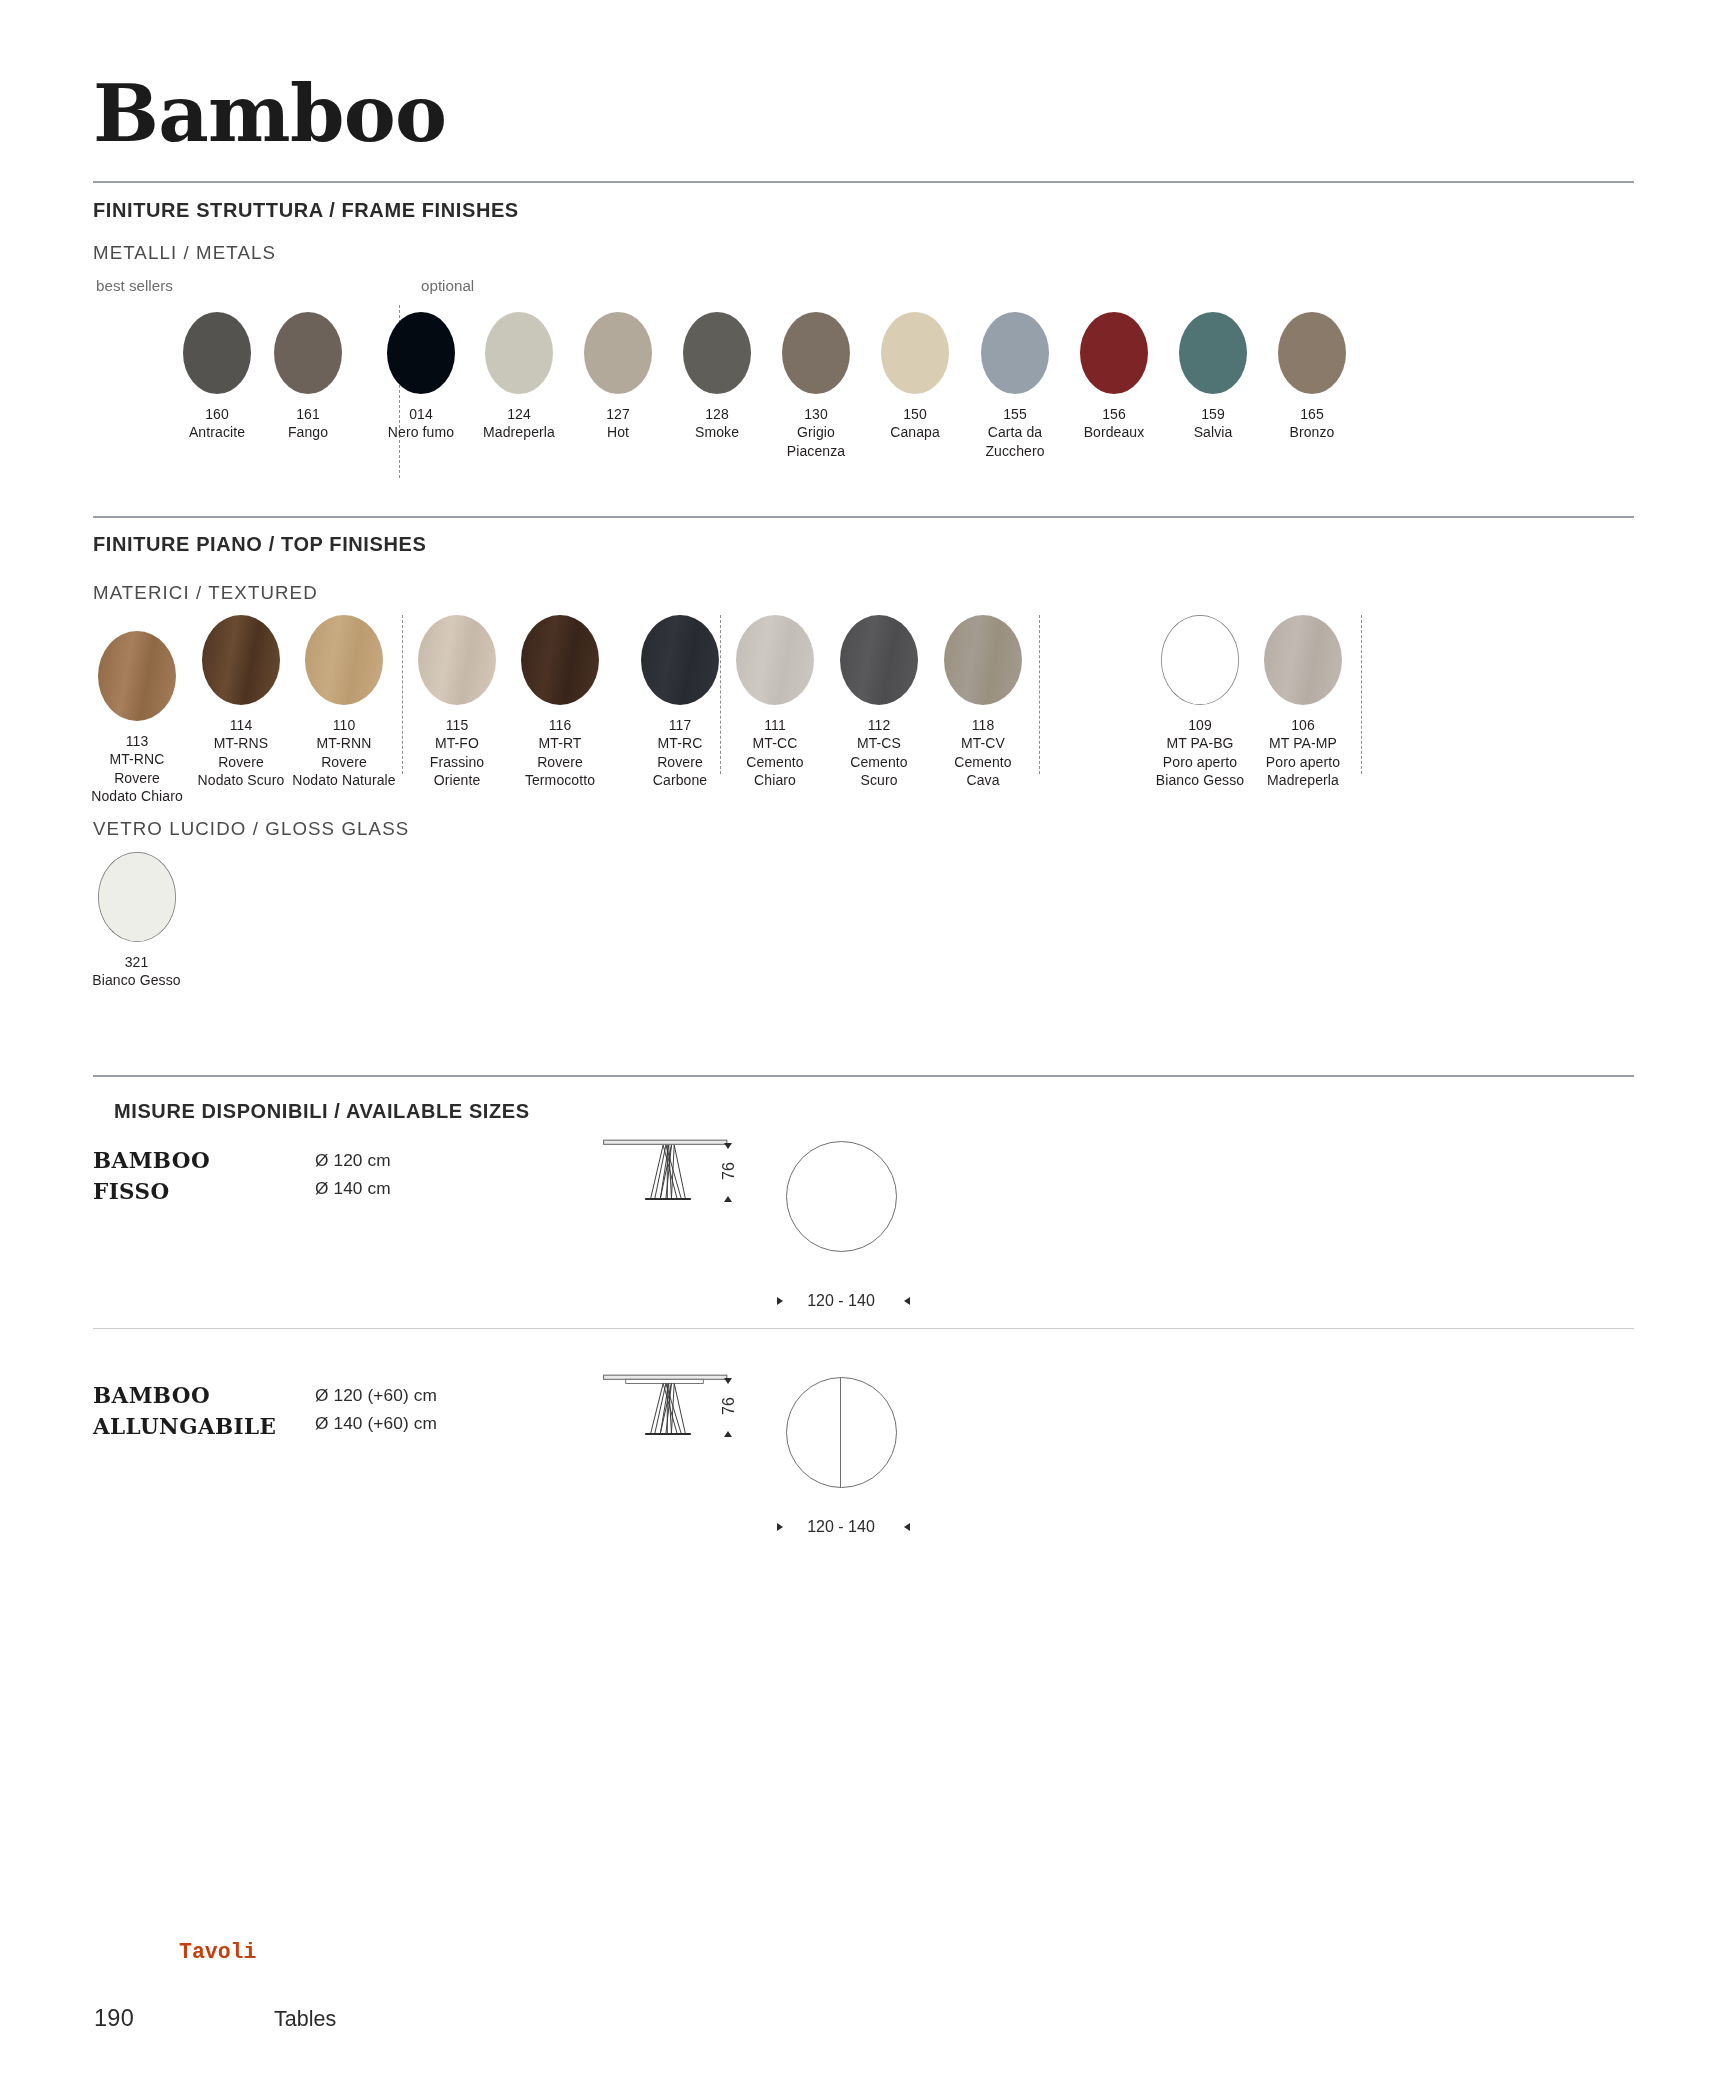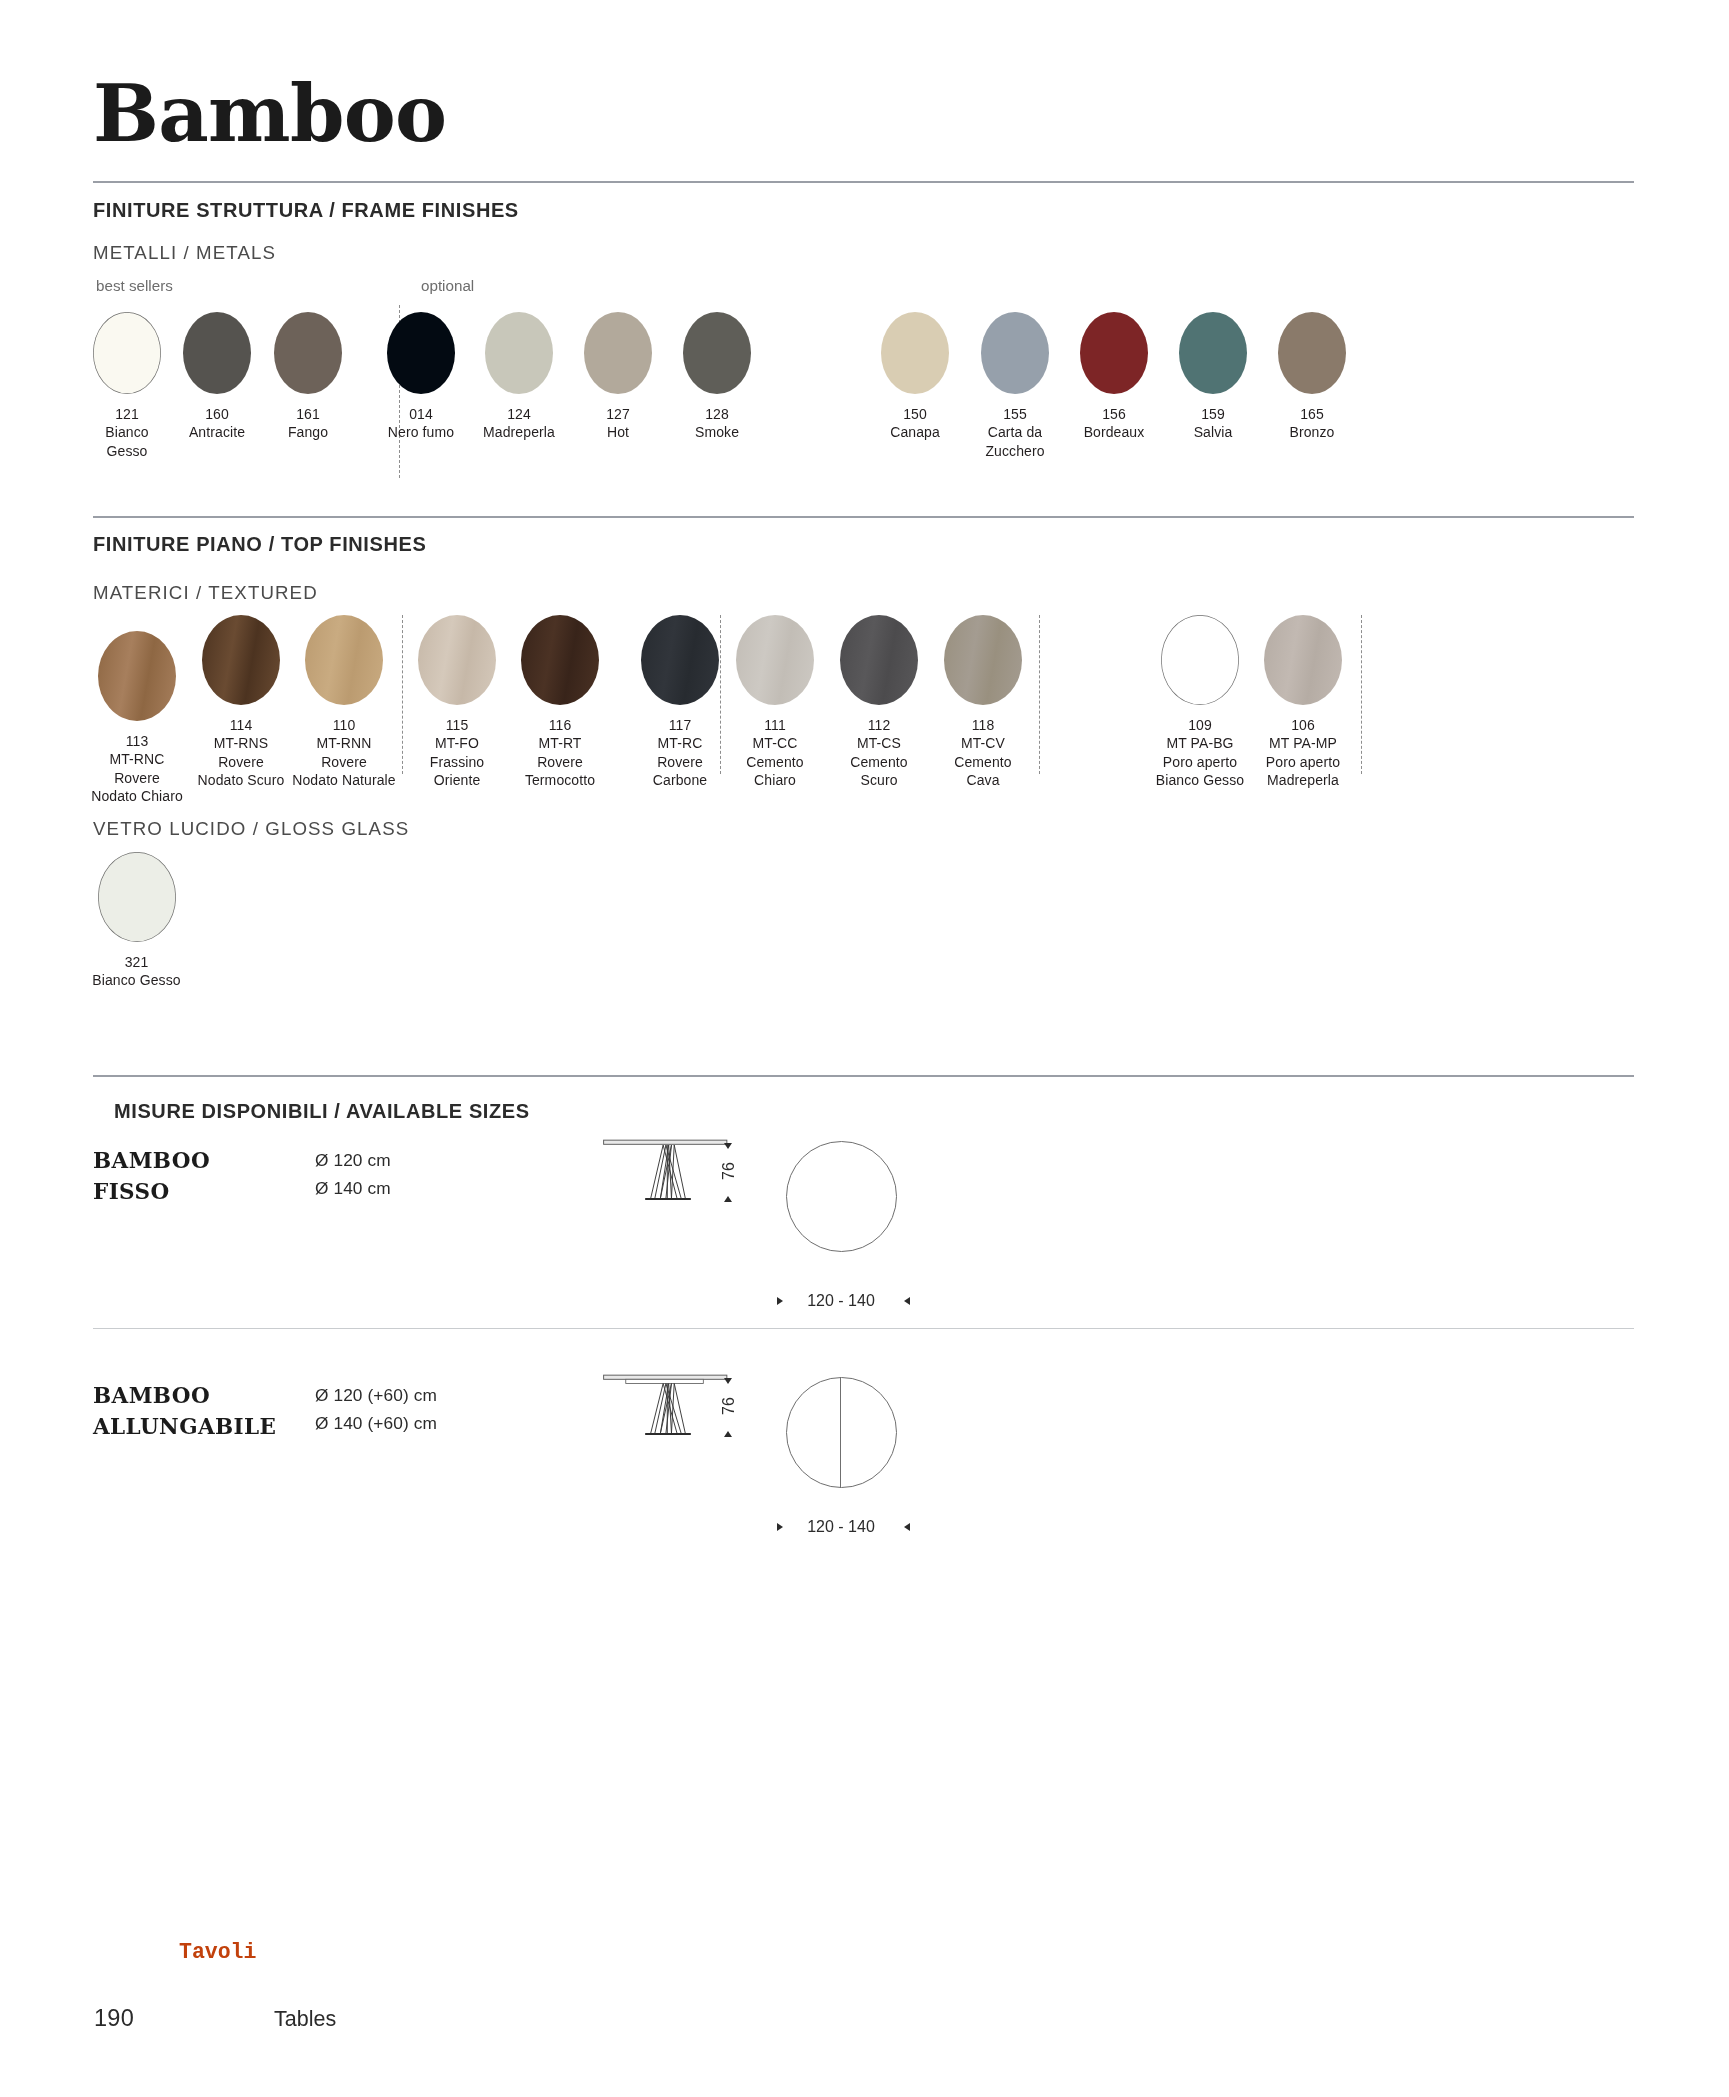--- a/index.html
+++ b/index.html
@@ -113,26 +113,20 @@
 
   <div class="sec-head" style="left:93px;top:199px;">FINITURE STRUTTURA / FRAME FINISHES</div>
   <div class="sub-head" style="left:93px;top:242px;">METALLI / METALS</div>
 
   <div class="mini-head" style="left:96px;top:277px;">best sellers</div>
   <div class="mini-head" style="left:421px;top:277px;">optional</div>
 
   <div class="dashsep" style="left:399px;top:305px;height:173px;"></div>
 
   <div class="swrow" id="metals-row" style="left:0px;top:312px;width:1729px;height:173px;">
-      <div class="sw" style="left: 93px; top: 0px; width: 104px; margin-left: -18px;">
-        <div class="disc outline" style="background: rgb(250, 249, 241);"></div>
-        <div class="cap">121
-Bianco
-Gesso</div>
-      </div>
       <div class="sw" style="left: 183px; top: 0px; width: 104px; margin-left: -18px;">
         <div class="disc" style="background: rgb(85, 83, 79);"></div>
         <div class="cap">160
 Antracite</div>
       </div>
       <div class="sw" style="left: 274px; top: 0px; width: 104px; margin-left: -18px;">
         <div class="disc" style="background: rgb(109, 98, 89);"></div>
         <div class="cap">161
 Fango</div>
       </div>
@@ -148,20 +142,26 @@
       </div>
       <div class="sw" style="left: 584px; top: 0px; width: 104px; margin-left: -18px;">
         <div class="disc" style="background: rgb(178, 169, 155);"></div>
         <div class="cap">127
 Hot</div>
       </div>
       <div class="sw" style="left: 683px; top: 0px; width: 104px; margin-left: -18px;">
         <div class="disc" style="background: rgb(95, 94, 88);"></div>
         <div class="cap">128
 Smoke</div>
+      </div>
+      <div class="sw" style="left: 782px; top: 0px; width: 104px; margin-left: -18px;">
+        <div class="disc" style="background: rgb(124, 112, 101);"></div>
+        <div class="cap">130
+Grigio
+Piacenza</div>
       </div>
       <div class="sw" style="left: 881px; top: 0px; width: 104px; margin-left: -18px;">
         <div class="disc" style="background: rgb(217, 205, 179);"></div>
         <div class="cap">150
 Canapa</div>
       </div>
       <div class="sw" style="left: 981px; top: 0px; width: 104px; margin-left: -18px;">
         <div class="disc" style="background: rgb(150, 160, 171);"></div>
         <div class="cap">155
 Carta da

